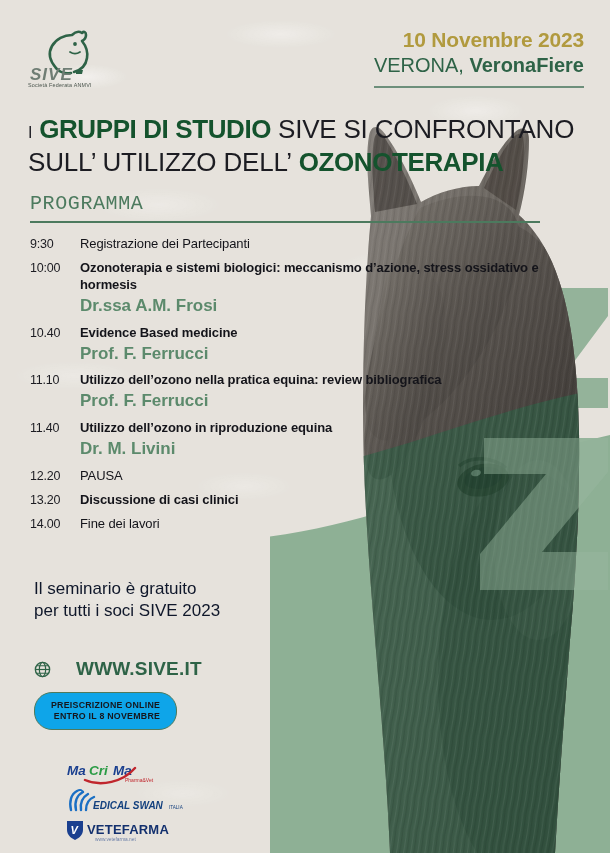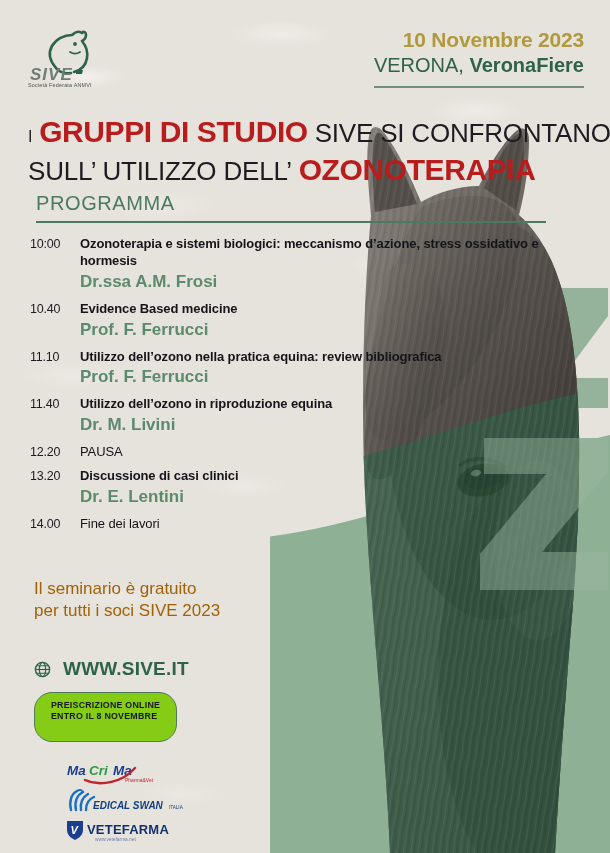--- a/index.html
+++ b/index.html
@@ -102,29 +102,30 @@
     z-index: 5;
   }
   .title-line {
     font-size: 25.5px;
     line-height: 1.26;
     color: #1c1c22;
     letter-spacing: -0.2px;
     white-space: nowrap;
   }
   .t-small { font-weight: normal; font-size: 26px; }
-  .t-big   { font-weight: bold; color: #b91c1c; font-size: 30px; letter-spacing: -0.4px; }
+  .t-big   { font-weight: bold; color: #14532d; font-size: 26px; letter-spacing: -0.4px; }
   .t-tiny  { font-weight: normal; font-size: 16px; }
 
   
   .programma {
     position: absolute;
-    left: 36px; top: 192px;
+    left: 30px; top: 192px;
     z-index: 5;
     width: 540px;
+    font-family: Liberation Mono, monospace;
   }
   .programma-title {
     font-size: 20px;
     color: #4c7a5e;
     letter-spacing: 0.6px;
   }
   .programma-rule {
     margin-top: 6px;
     width: 510px;
     height: 1.5px;
@@ -168,50 +169,50 @@
   }
   .sched-speaker:empty { display: none; }
 
   
   .free-note {
     position: absolute;
     left: 34px; top: 578px;
     z-index: 5;
     font-size: 17px;
     line-height: 1.32;
-    color: #a16207;
+    color: #0f172a;
   }
 
   
   .website {
     position: absolute;
     left: 34px; top: 658px;
     z-index: 5;
     display: flex;
     align-items: center;
-    gap: 12px;
+    gap: 25px;
   }
   .globe-icon { width: 17px; height: 17px; display:block; }
   .website-text {
     font-size: 19px;
     font-weight: bold;
     color: #2e6347;
     letter-spacing: 0.2px;
   }
 
   
   .pill {
     position: absolute;
     left: 34px; top: 692px;
     z-index: 5;
-    background: #84cc16;
+    background: #0ea5e9;
     border: 1.5px solid #4f7a5c;
     border-radius: 18px;
-    padding: 7px 16px 20px;
-    text-align: left;
+    padding: 7px 16px 8px;
+    text-align: right;
     line-height: 1.22;
   }
   .pill-line {
     font-size: 8.8px;
     font-weight: bold;
     color: #16161c;
     letter-spacing: 0.25px;
     white-space: nowrap;
   }
 
@@ -403,20 +404,26 @@
     </div>
   </div>
 
   <div class="programma">
     <div class="programma-title">PROGRAMMA</div>
     <div class="programma-rule"></div>
   </div>
 
   <div class="schedule" id="schedule">
       <div class="sched-row">
+        <div class="sched-time">9:30</div>
+        <div class="sched-body">
+          <div class="sched-title">Registrazione dei Partecipanti</div>
+        </div>
+      </div>
+      <div class="sched-row">
         <div class="sched-time">10:00</div>
         <div class="sched-body">
           <div class="sched-title bold">Ozonoterapia e sistemi biologici: meccanismo d’azione, stress ossidativo e hormesis</div>
           <div class="sched-speaker">Dr.ssa A.M. Frosi</div>
         </div>
       </div>
       <div class="sched-row">
         <div class="sched-time">10.40</div>
         <div class="sched-body">
           <div class="sched-title bold">Evidence Based medicine</div>
@@ -440,21 +447,20 @@
       <div class="sched-row">
         <div class="sched-time">12.20</div>
         <div class="sched-body">
           <div class="sched-title">PAUSA</div>
         </div>
       </div>
       <div class="sched-row">
         <div class="sched-time">13.20</div>
         <div class="sched-body">
           <div class="sched-title bold">Discussione di casi clinici</div>
-          <div class="sched-speaker">Dr. E. Lentini</div>
         </div>
       </div>
       <div class="sched-row">
         <div class="sched-time">14.00</div>
         <div class="sched-body">
           <div class="sched-title">Fine dei lavori</div>
         </div>
       </div>
     </div>
 

